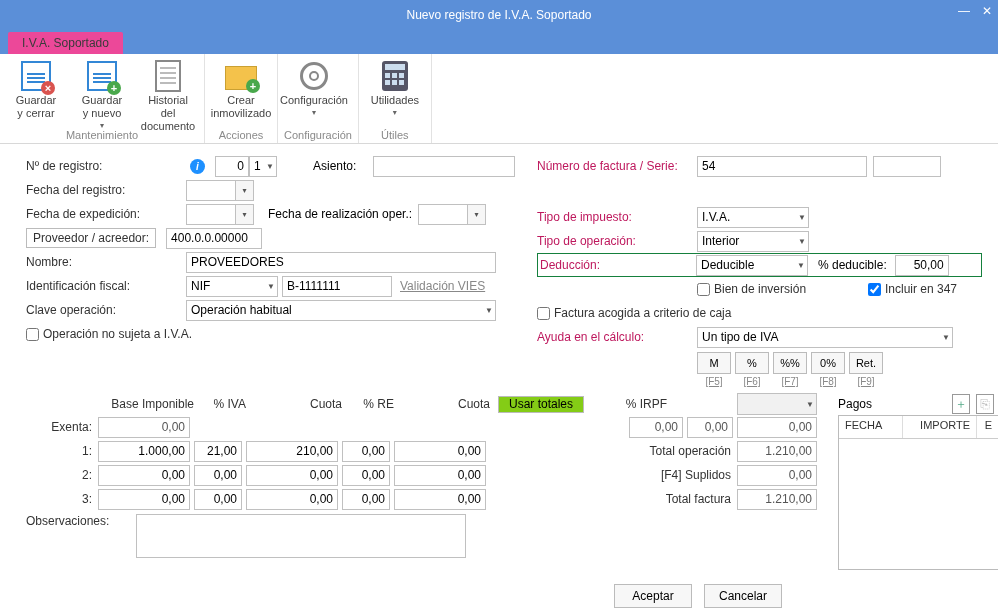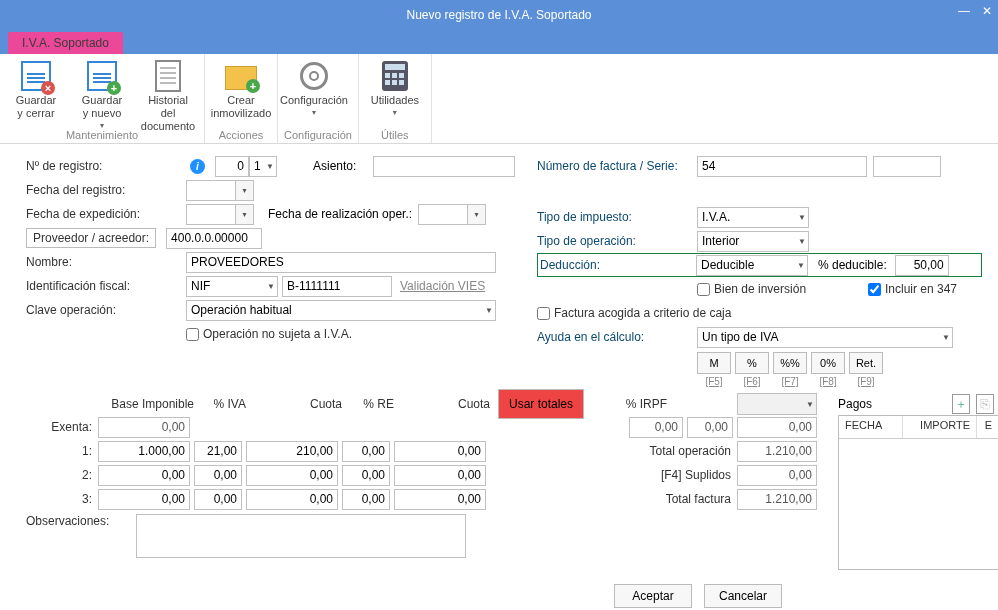--- a/index.html
+++ b/index.html
@@ -14,39 +14,39 @@
   .ribbon-group-items { display:flex; gap:6px; flex:1; }
   .ribbon-btn { display:flex; flex-direction:column; align-items:center; width:60px; cursor:pointer; padding-top:2px; }
   .ribbon-btn .icon { width:32px; height:32px; display:flex; align-items:center; justify-content:center; margin-bottom:2px; }
   .ribbon-btn .label { text-align:center; color:#444; line-height:13px; height:28px; font-size:11px; }
   .ribbon-btn .label .arrow { font-size:8px; color:#666; display:block; margin-top:-1px;}
   .ribbon-group-caption { text-align:center; color:#8a8a8a; font-size:11px; margin-top:1px; }
   .form-area { padding:10px 16px 0 26px; display:flex; gap:22px; }
   .col { flex:1; }
   .row { display:flex; align-items:center; height:24px; margin-bottom:0px; }
   .lbl { width:160px; color:#333; }
-  .lbl-r { width:160px; color:#0c4a6e; }
+  .lbl-r { width:160px; color:#be185d; }
   input[type=text], select, .select-like {
     height:21px; border:1px solid #c0c0c0; padding:0 4px; background:#fff; font-size:12px;
   }
   .num { text-align:right; }
   .btn-combo { display:flex; }
   .btn-combo .arrow-btn { width:18px; height:21px; border:1px solid #c0c0c0; border-left:none; background:#f6f6f6; display:flex; align-items:center; justify-content:center; cursor:pointer; font-size:8px; color:#555; }
   .chk { display:flex; align-items:center; gap:4px; color:#333; }
   .chk input { width:13px; height:13px; }
   .calc-btns { display:flex; gap:4px; margin-left:160px; margin-top:3px; }
   .calc-btns button { width:34px; height:22px; border:1px solid #bbb; background:#f7f7f7; cursor:pointer; font-size:11px; }
   .calc-keys { margin-left:160px; display:flex; gap:4px; margin-top:2px; }
   .calc-keys span { width:34px; text-align:center; color:#888; font-size:10px; text-decoration:underline; }
   .grid-area { padding:6px 16px 0 26px; }
   .grid-head { display:flex; align-items:center; height:22px; }
   .gh { text-align:right; color:#333; }
   .grid-row { display:flex; align-items:center; height:24px; }
   .grid-row .rlbl { width:72px; text-align:right; padding-right:6px; color:#333; }
-  .usar-btn { height:30px; border:1px solid #bbb; background:#ef4444; padding:0 10px; cursor:pointer; }
+  .usar-btn { height:17px; border:1px solid #bbb; background:#84cc16; padding:0 10px; cursor:pointer; }
   .totals-row { display:flex; align-items:center; height:24px; justify-content:flex-end; gap:6px; }
   .totals-row .tlbl { width:110px; text-align:right; color:#333; }
   .pagos-table { border:1px solid #bbb; height:155px; width:170px; }
   .pagos-head { display:flex; border-bottom:1px solid #ccc; height:23px; background:#fff; }
   .pagos-head div { border-right:1px solid #ddd; padding:3px 6px; color:#333; font-size:11px; }
   .dialog-btns { display:flex; gap:12px; justify-content:flex-end; margin-top:14px; padding-right:200px; }
   .dialog-btns button { width:78px; height:24px; border:1px solid #bbb; background:#f7f7f7; cursor:pointer; }
   .disabled-inp { background:#f1f1f1; color:#555; }
   .info-icon { width:15px;height:15px;border-radius:50%;background:#1e90ff;color:#fff;display:inline-flex;align-items:center;justify-content:center;font-size:10px;font-style:italic;font-weight:bold;margin-left:4px;}
   .highlight-row { border:1px solid #15803d; padding:1px 2px; }
@@ -203,21 +203,21 @@
       <div style="width:8px"></div>
       <span style="color:#888;text-decoration:underline;cursor:pointer">Validación VIES</span>
     </div>
     <div class="row">
       <span class="lbl">Clave operación:</span>
       <div class="select-like" style="width:310px">
           <span>Operación habitual</span>
           <span class="select-arrow">▼</span>
         </div>
     </div>
-    <div class="row" style="margin-left:160px">
+    <div class="row" style="">
       <label class="chk">
           <input type="checkbox" style="">
           <span>Operación no sujeta a I.V.A.</span>
         </label>
     </div>
   </div>
 
   <div class="col">
     <div class="row">
       <span class="lbl-r">Número de factura / Serie:</span>

